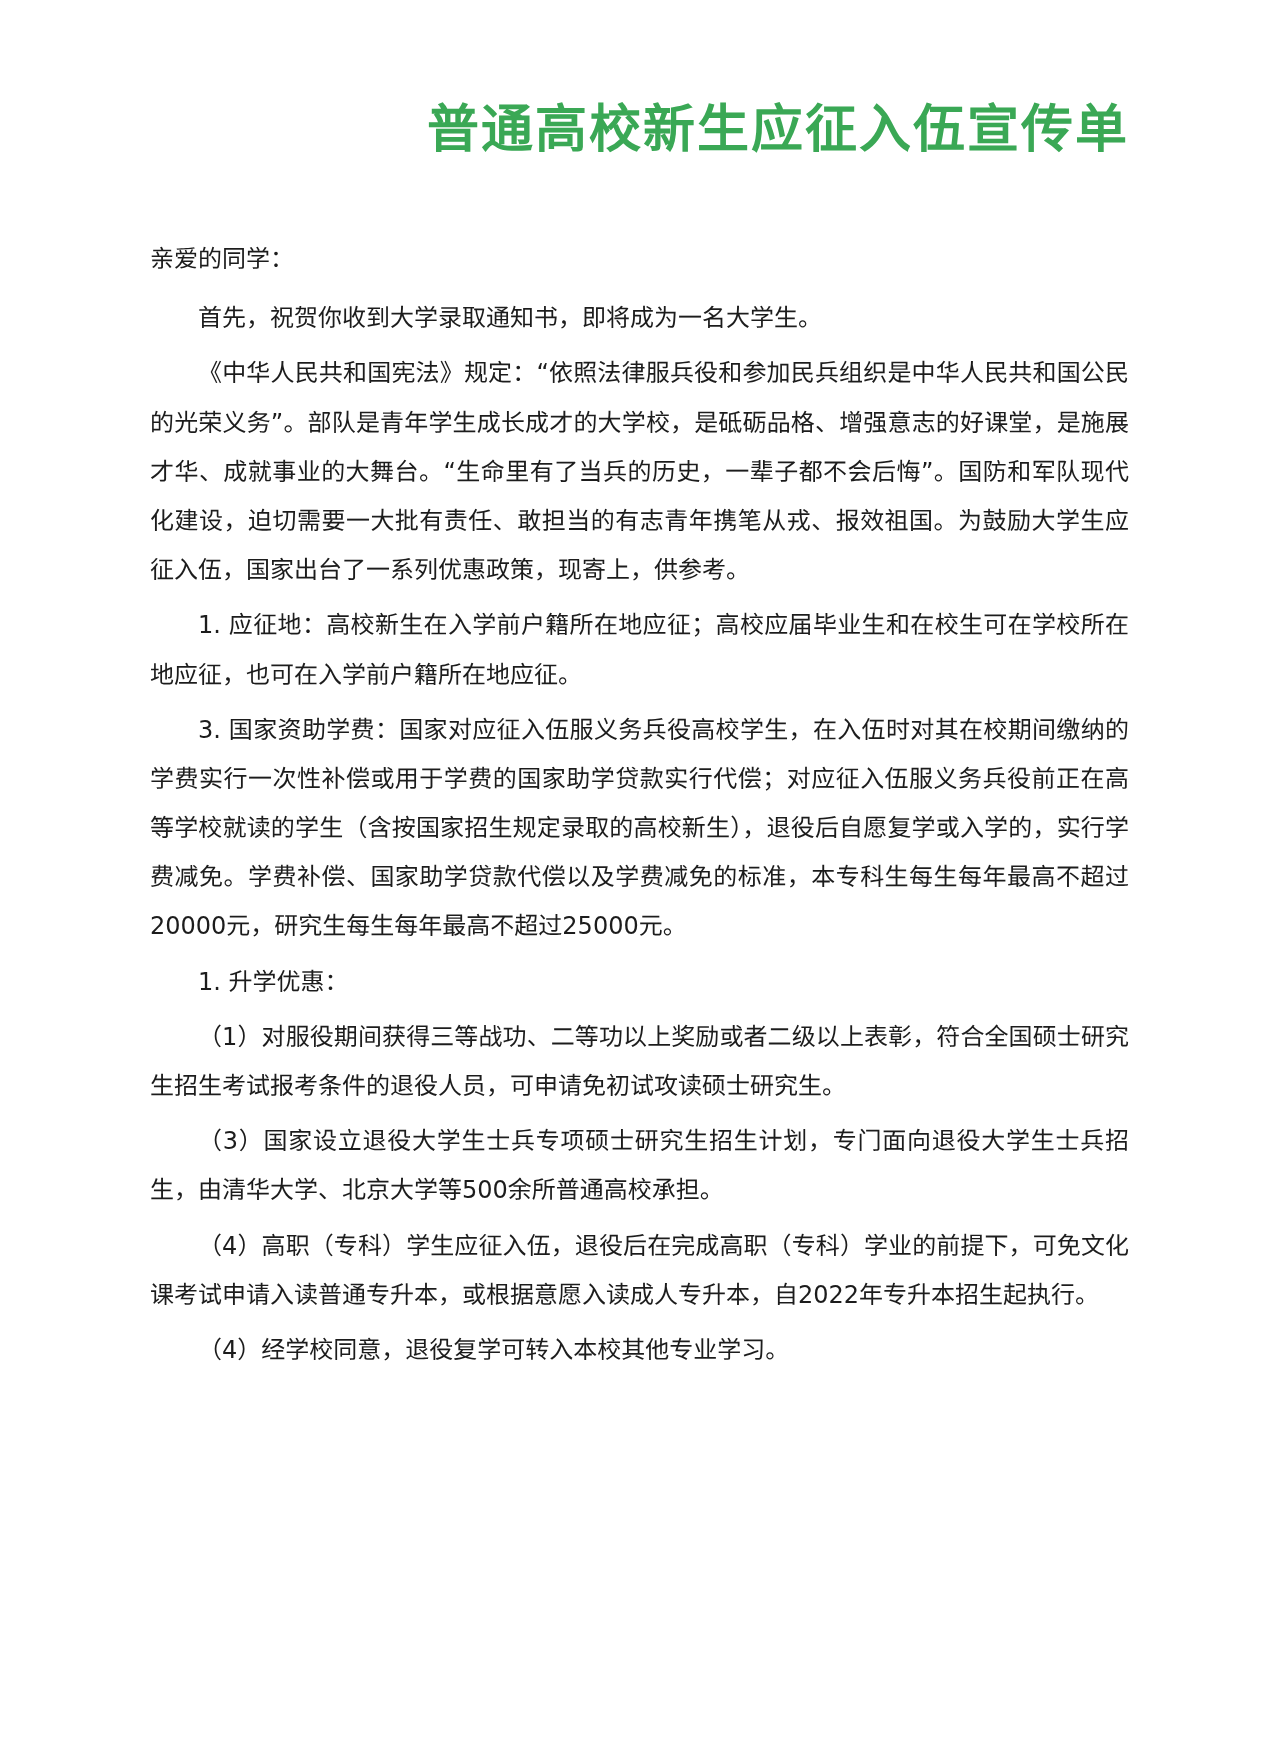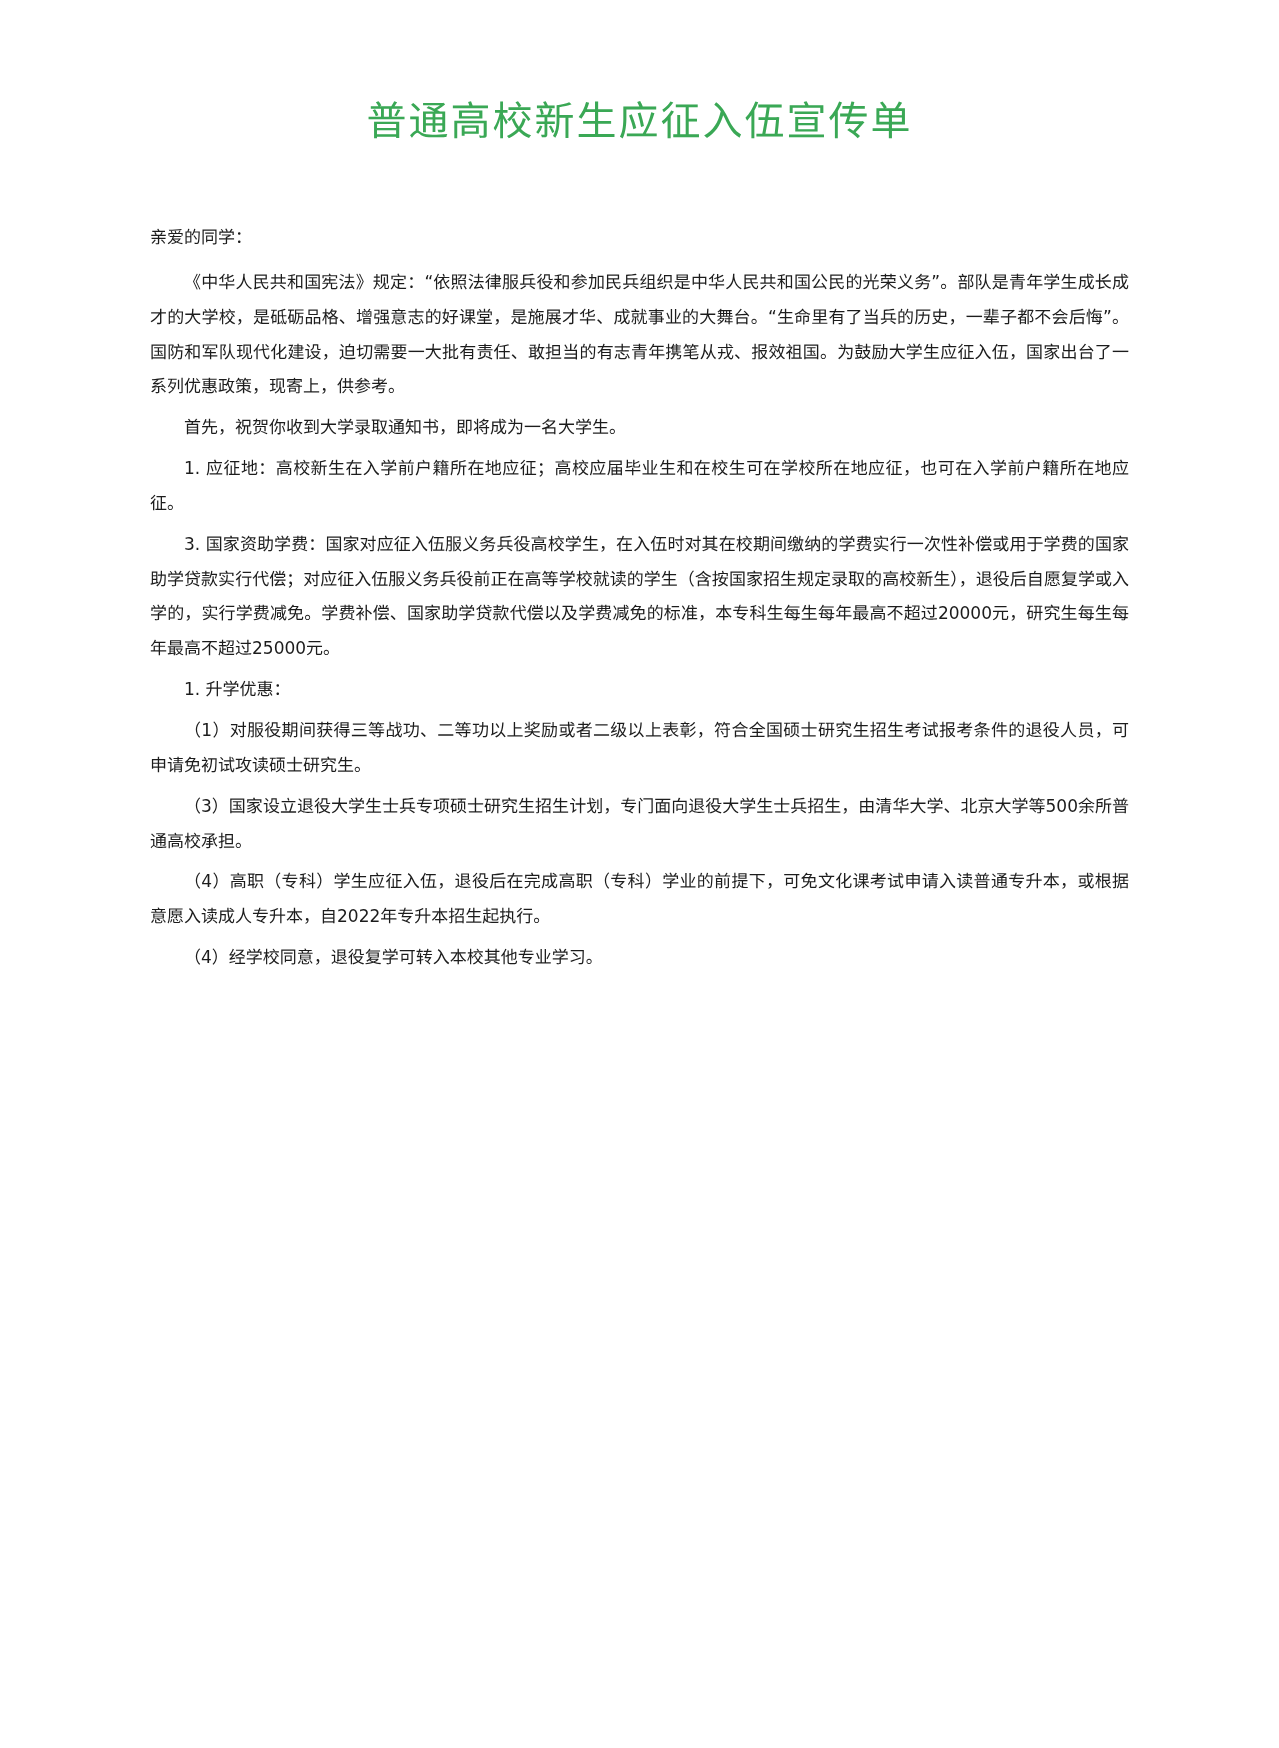--- a/index.html
+++ b/index.html
@@ -16,31 +16,31 @@
     -webkit-font-smoothing: antialiased;
   }
   .page {
     width: 1279px;
     min-height: 1748px;
     box-sizing: border-box;
     padding: 96px 150px 40px 150px;
     background: #ffffff;
   }
   .doc-title {
-    text-align: center;
+    text-align: right;
     font-family: "DejaVu Serif", "Liberation Serif", serif;
-    font-weight: normal;
-    font-size: 40px;
+    font-weight: bold;
+    font-size: 52px;
     letter-spacing: 2px;
     color: #3aa855;
     margin: 0 0 74px 0;
     line-height: 1.25;
   }
   .body-text {
-    font-size: 17px;
+    font-size: 24px;
     line-height: 2.05;
     color: #1c1c1c;
     text-align: justify;
     text-justify: inter-ideograph;
   }
   .para {
     margin: 0 0 6px 0;
     text-indent: 0;
   }
   .para.indent {
@@ -56,22 +56,22 @@
 </style>
 </head>
 <body>
 
 <div class="page">
 
   <h1 class="doc-title" style="color: rgb(58, 168, 85);">普通高校新生应征入伍宣传单</h1>
 
   <div class="body-text">
     <p class="para salutation">亲爱的同学：</p>
+    <p class="para indent">首先，祝贺你收到大学录取通知书，即将成为一名大学生。</p>
     <p class="para indent">《中华人民共和国宪法》规定：“依照法律服兵役和参加民兵组织是中华人民共和国公民的光荣义务”。部队是青年学生成长成才的大学校，是砥砺品格、增强意志的好课堂，是施展才华、成就事业的大舞台。“生命里有了当兵的历史，一辈子都不会后悔”。国防和军队现代化建设，迫切需要一大批有责任、敢担当的有志青年携笔从戎、报效祖国。为鼓励大学生应征入伍，国家出台了一系列优惠政策，现寄上，供参考。</p>
-    <p class="para indent">首先，祝贺你收到大学录取通知书，即将成为一名大学生。</p>
     <p class="para indent">1. 应征地：高校新生在入学前户籍所在地应征；高校应届毕业生和在校生可在学校所在地应征，也可在入学前户籍所在地应征。</p>
     <p class="para indent">3. 国家资助学费：国家对应征入伍服义务兵役高校学生，在入伍时对其在校期间缴纳的学费实行一次性补偿或用于学费的国家助学贷款实行代偿；对应征入伍服义务兵役前正在高等学校就读的学生（含按国家招生规定录取的高校新生），退役后自愿复学或入学的，实行学费减免。学费补偿、国家助学贷款代偿以及学费减免的标准，本专科生每生每年最高不超过20000元，研究生每生每年最高不超过25000元。</p>
     <p class="para indent">1. 升学优惠：</p>
     <p class="para sub">（1）对服役期间获得三等战功、二等功以上奖励或者二级以上表彰，符合全国硕士研究生招生考试报考条件的退役人员，可申请免初试攻读硕士研究生。</p>
     <p class="para sub">（3）国家设立退役大学生士兵专项硕士研究生招生计划，专门面向退役大学生士兵招生，由清华大学、北京大学等500余所普通高校承担。</p>
     <p class="para sub">（4）高职（专科）学生应征入伍，退役后在完成高职（专科）学业的前提下，可免文化课考试申请入读普通专升本，或根据意愿入读成人专升本，自2022年专升本招生起执行。</p>
     <p class="para sub">（4）经学校同意，退役复学可转入本校其他专业学习。</p>
   </div>
 
 </div>

